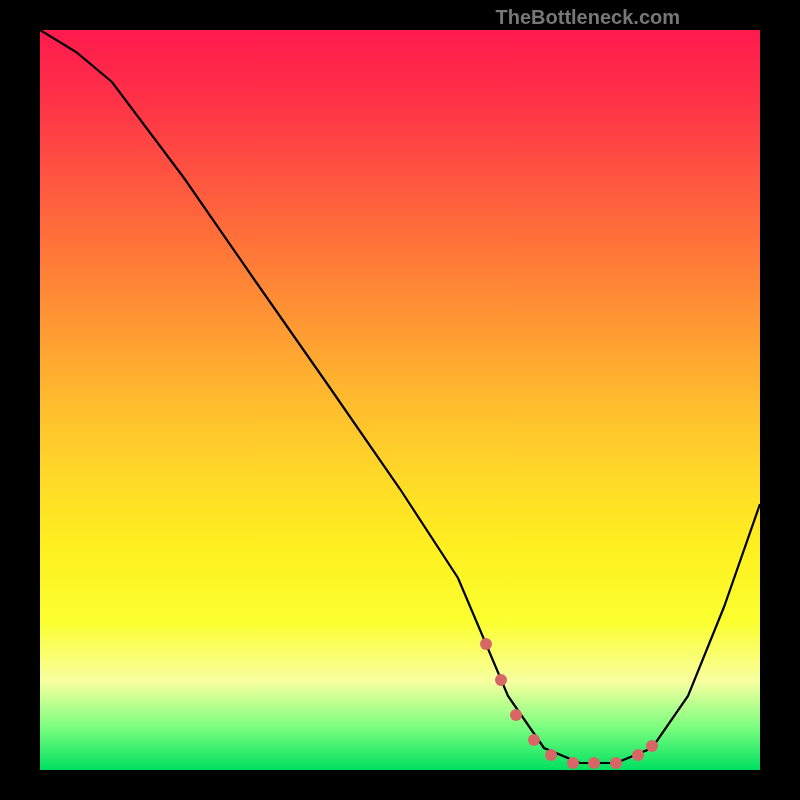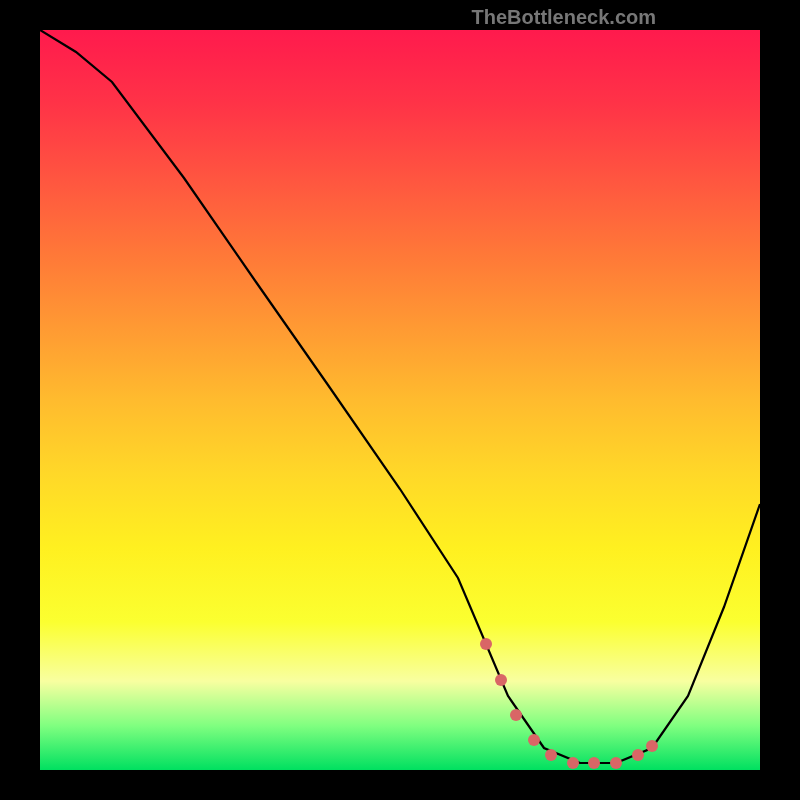--- a/index.html
+++ b/index.html
@@ -9,20 +9,21 @@
     width: 800px;
     height: 800px;
     overflow: hidden;
     font-family: Arial, sans-serif;
   }
   .container {
     position: relative;
     width: 668px;
     height: 800px;
     background: #000;
+    padding-left: 24px;
   }
   .watermark {
     position: absolute;
     top: 6px;
     right: 12px;
     color: #777;
     font-size: 20px;
     font-weight: bold;
     z-index: 10;
   }

